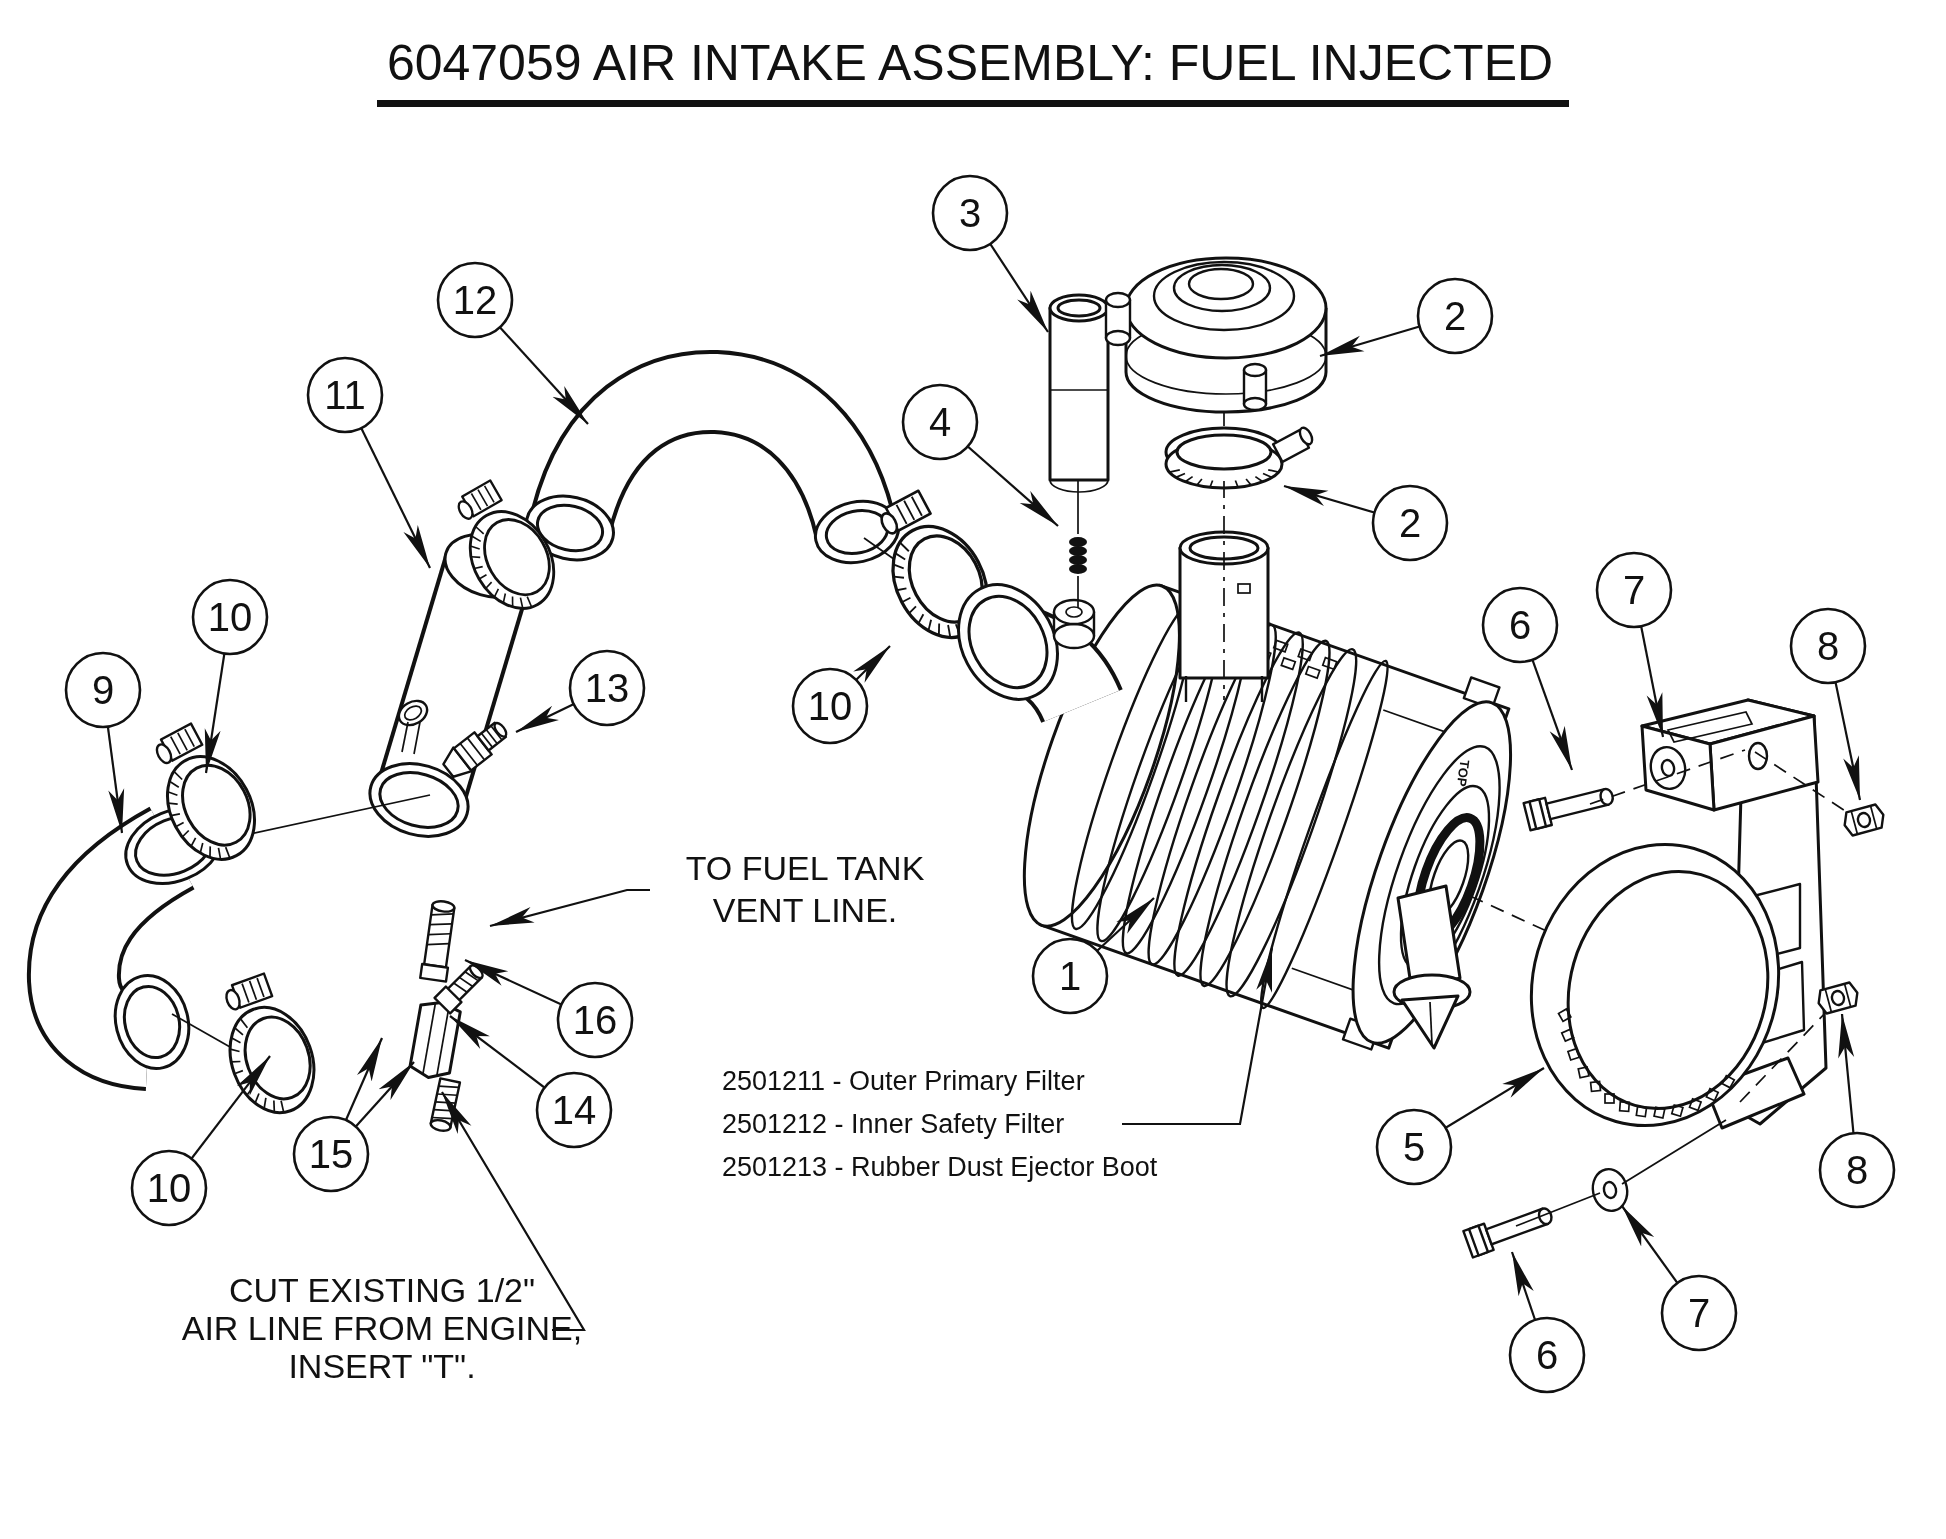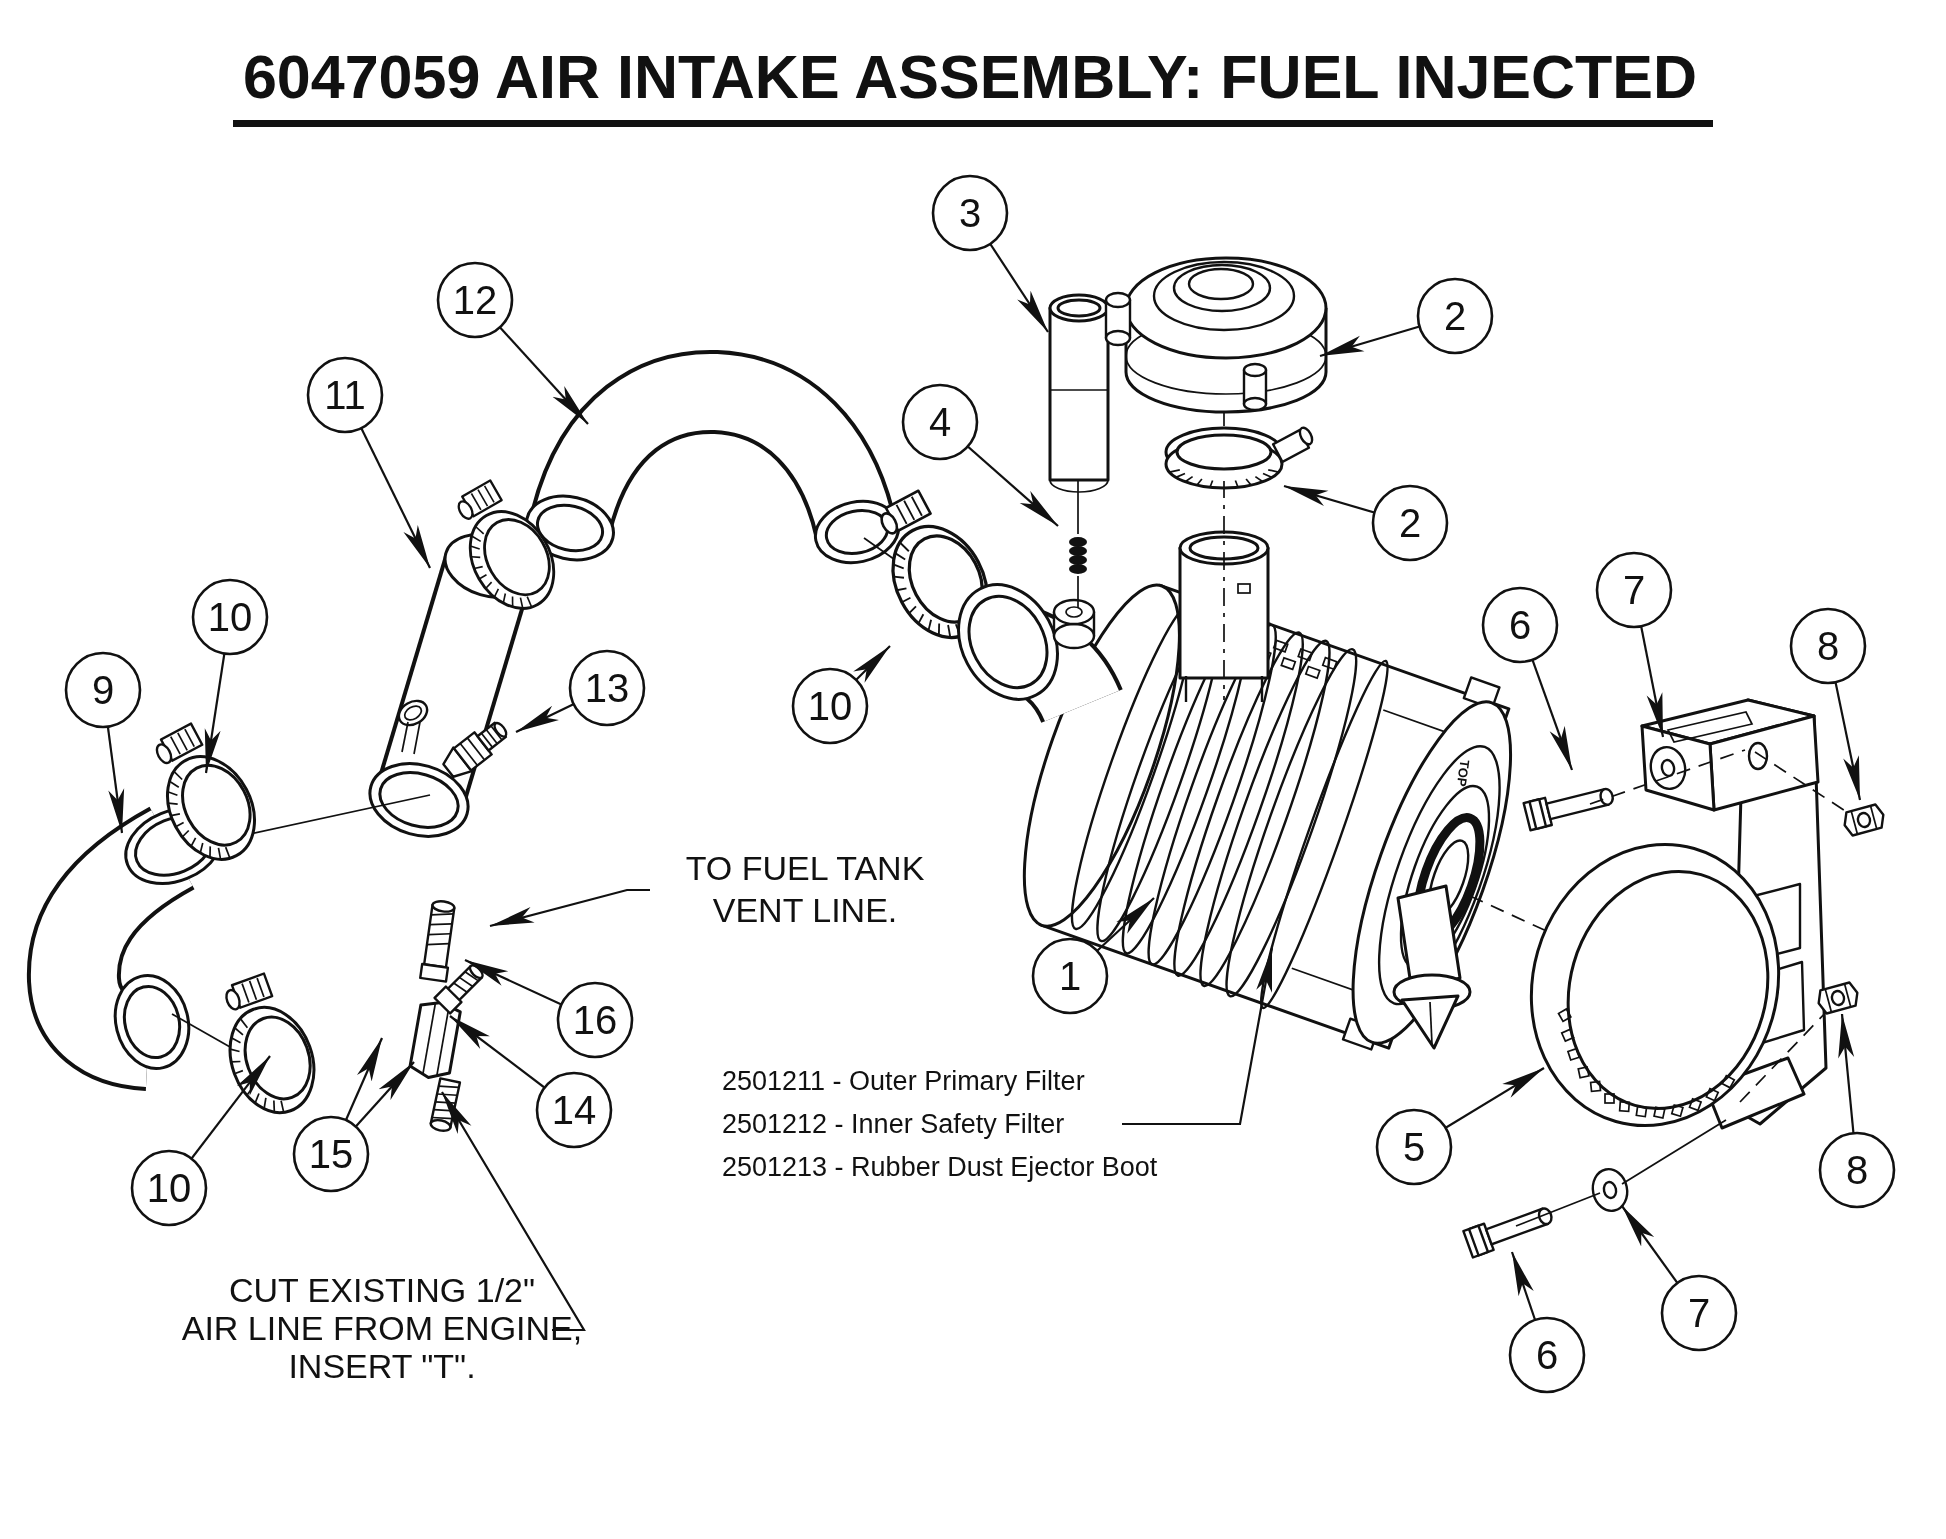--- a/index.html
+++ b/index.html
@@ -1,20 +1,20 @@
 <!DOCTYPE html>
 <html><head>
 <meta charset="utf-8">
 <style>
   html,body{margin:0;padding:0;background:#ffffff;}
   .stage{position:relative;width:1946px;height:1539px;background:#ffffff;overflow:hidden;
          font-family:"Liberation Sans",sans-serif;color:#111;}
   .title-wrap{position:absolute;top:34px;left:0;width:100%;text-align:center;}
-  .title-wrap span{display:inline-block;font-size:61px;font-weight:bold;letter-spacing:0px;
-         border-bottom:7px solid #111;padding:0 16px 8px 10px;white-space:nowrap;margin-top:8px;}
+  .title-wrap span{display:inline-block;font-size:50px;font-weight:normal;letter-spacing:0px;
+         border-bottom:7px solid #111;padding:0 16px 8px 10px;white-space:nowrap;}
   svg{position:absolute;top:0;left:0;}
   .ol{fill:#ffffff;stroke:#111;stroke-width:3;stroke-linejoin:round;}
   .ol2{fill:#ffffff;stroke:#111;stroke-width:2.4;stroke-linejoin:round;}
   .ln{fill:none;stroke:#111;stroke-width:2.4;}
   .thin{fill:none;stroke:#111;stroke-width:1.7;}
   .dash{fill:none;stroke:#111;stroke-width:1.7;stroke-dasharray:14 9;}
   .cdash{fill:none;stroke:#111;stroke-width:1.7;stroke-dasharray:18 7 4 7;}
   .tube-o{fill:none;stroke:#111;stroke-linecap:butt;}
   .tube-i{fill:none;stroke:#fff;stroke-linecap:butt;}
   .blk{fill:#111;stroke:none;}

